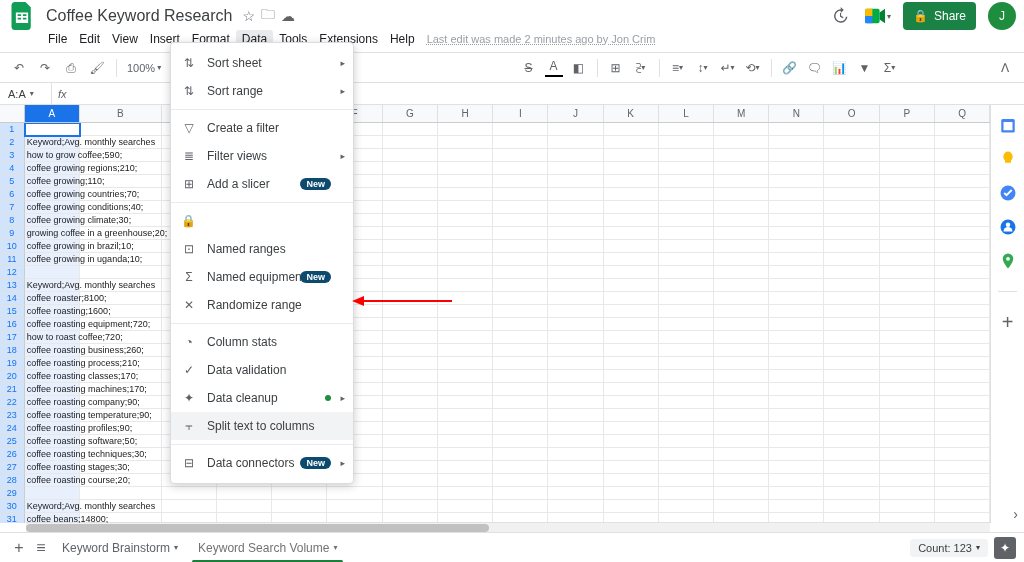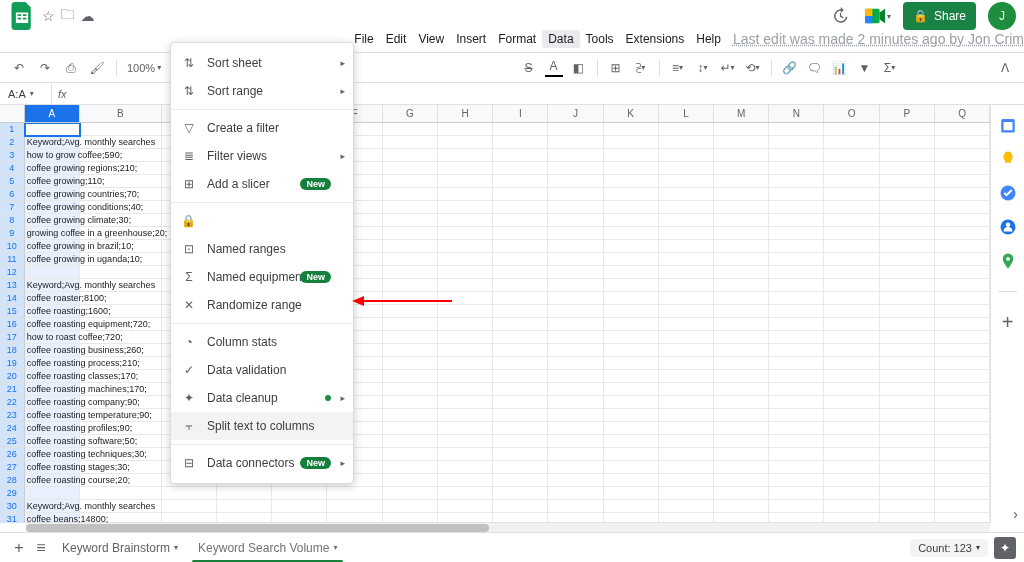--- a/index.html
+++ b/index.html
@@ -11,24 +11,24 @@
   .doc-title { font-size: 16px; color: #3c4043; margin-left: 6px; padding: 0 4px; }
   .title-icons { display:flex; gap:6px; margin-left:6px; align-items:center; }
   .title-icons span { color:#5f6368; font-size:14px; cursor:pointer; }
 
   .right-cluster { margin-left:auto; display:flex; align-items:center; gap:12px; }
   .chip { width:26px; height:26px; border-radius:4px; display:flex; align-items:center; justify-content:center; color:#5f6368; cursor:pointer; }
   .meet-icon { width:22px; height:18px; }
   .share-btn { background:#1a8244; color:#fff; border-radius:4px; height:28px; padding:0 10px; display:flex; align-items:center; gap:6px; font-size:12px; font-weight:500; cursor:pointer;}
   .avatar { width:28px; height:28px; border-radius:50%; background:#1e8e3e; color:#fff; display:flex; align-items:center; justify-content:center; font-weight:500; cursor:pointer;}
 
-  .menubar { height: 22px; display:flex; align-items:center; padding-left: 42px; font-size:12px; color:#202124;justify-content:flex-end; }
+  .menubar { height: 22px; display:flex; align-items:center; padding-left: 42px; font-size:12px; color:#202124; }
   .menu-item { padding:2px 6px; border-radius:3px; cursor:pointer; }
   .menu-item.active { background:#e8eaed; }
-  .edit-info { color:#9aa0a6; margin-left:6px; text-decoration:underline dotted; font-size:14px;}
+  .edit-info { color:#9aa0a6; margin-left:6px; text-decoration:underline dotted; font-size:11px;}
 
   .toolbar-divider { border-bottom:1px solid #e0e0e0; margin-top:2px; }
 
   .toolbar { height: 30px; display:flex; align-items:center; padding:0 10px; gap:8px; color:#5f6368; font-size:12px; border-bottom:1px solid #e0e0e0;}
   .tbar-btn { width:18px; height:18px; display:flex; align-items:center; justify-content:center; cursor:pointer; }
   .tbar-sep { width:1px; height:18px; background:#e0e0e0; margin:0 2px; }
   .zoom { font-size:11px; display:flex; align-items:center; gap:2px;}
   .caret { font-size:8px; color:#5f6368;}
   .fmt { font-size:11px; display:flex; align-items:center; gap:2px;}
   .tb-right-gap { width:180px; }
@@ -62,21 +62,21 @@
   .side-icon { width:20px; height:20px; cursor:pointer; display:flex; align-items:center; justify-content:center;}
   .side-chevron { position:absolute; right:6px; bottom:40px; color:#5f6368; font-size:14px; cursor:pointer;}
   .plus-icon { color:#5f6368; font-size:20px; font-weight:300; }
 
   .dropdown { position:absolute; top:42px; left:170px; width:184px; background:#fff; border:1px solid #dadce0; border-radius:4px; box-shadow:0 2px 10px rgba(0,0,0,.2); z-index:100; padding:6px 0; font-size:12px; color:#3c4043;}
   .dd-item { height:28px; display:flex; align-items:center; padding:0 10px; gap:10px; cursor:pointer; position:relative;}
   .dd-item.hover { background:#f1f3f4;}
   .dd-icon { width:16px; text-align:center; color:#5f6368; font-size:12px; flex-shrink:0;}
   .dd-sep { border-top:1px solid #e8eaed; margin:4px 0;}
   .dd-arrow { position:absolute; right:8px; color:#5f6368; font-size:9px;}
-  .dd-badge { position:absolute; right:22px; background:#15803d; color:#fff; font-size:9px; font-weight:600; padding:1px 6px; border-radius:8px;}
+  .dd-badge { position:absolute; right:22px; background:#0c4a6e; color:#fff; font-size:9px; font-weight:600; padding:1px 6px; border-radius:8px;}
   .dd-dot { position:absolute; right:22px; width:6px; height:6px; border-radius:50%; background:#1e8e3e;}
 
   .tabstrip { position:absolute; bottom:0; left:0; right:0; height:30px; border-top:1px solid #e0e0e0; display:flex; align-items:center; padding:0 8px; background:#fff;}
   .ts-btn { width:22px; height:22px; display:flex; align-items:center; justify-content:center; color:#5f6368; cursor:pointer; font-size:16px;}
   .sheet-tab { height:24px; padding:0 10px; display:flex; align-items:center; gap:4px; font-size:12px; color:#5f6368; cursor:pointer; border-radius:3px 3px 0 0;}
   .sheet-tab.active { color:#737373; font-weight:500; position:relative;}
   .sheet-tab.active::after { content:''; position:absolute; bottom:-3px; left:4px; right:4px; height:3px; background:#188038; border-radius:2px;}
   .tab-caret { font-size:8px;}
   .count-pill { margin-left:auto; background:#f1f3f4; border-radius:3px; padding:3px 8px; font-size:11px; color:#3c4043; display:flex; align-items:center; gap:4px;}
   .explore-btn { width:22px; height:22px; margin-left:6px; background:#5f6368; border-radius:3px; display:flex; align-items:center; justify-content:center; cursor:pointer;}
@@ -92,20 +92,21 @@
 </head>
 <body>
 
 <div class="titlebar">
   <div class="logo">
     <svg viewBox="0 0 24 32">
         <path fill="#0f9d58" d="M4 0h12l6 6v22a4 4 0 0 1-4 4H4a4 4 0 0 1-4-4V4a4 4 0 0 1 4-4z"></path>
         <path fill="#fff" d="M5 12h14v12H5zM7 14v2h4v-2zm6 0v2h4v-2zM7 18v2h4v-2zm6 0v2h4v-2z"></path>
       </svg>
   </div>
+  <div class="doc-title">Coffee Keyword Research</div>
   <div class="title-icons">
     <span>☆</span>
     <span>🗀</span>
     <span>☁</span>
   </div>
   <div class="right-cluster">
     <div class="chip">
       <svg width="18" height="18" viewBox="0 0 24 24">
           <path fill="#5f6368" d="M13 3a9 9 0 1 0 8.94 10H19.9A7 7 0 1 1 13 5v3l4-4-4-4v3zM12 8v5l4 2 .8-1.4-3.3-1.8V8z"></path>
         </svg>

